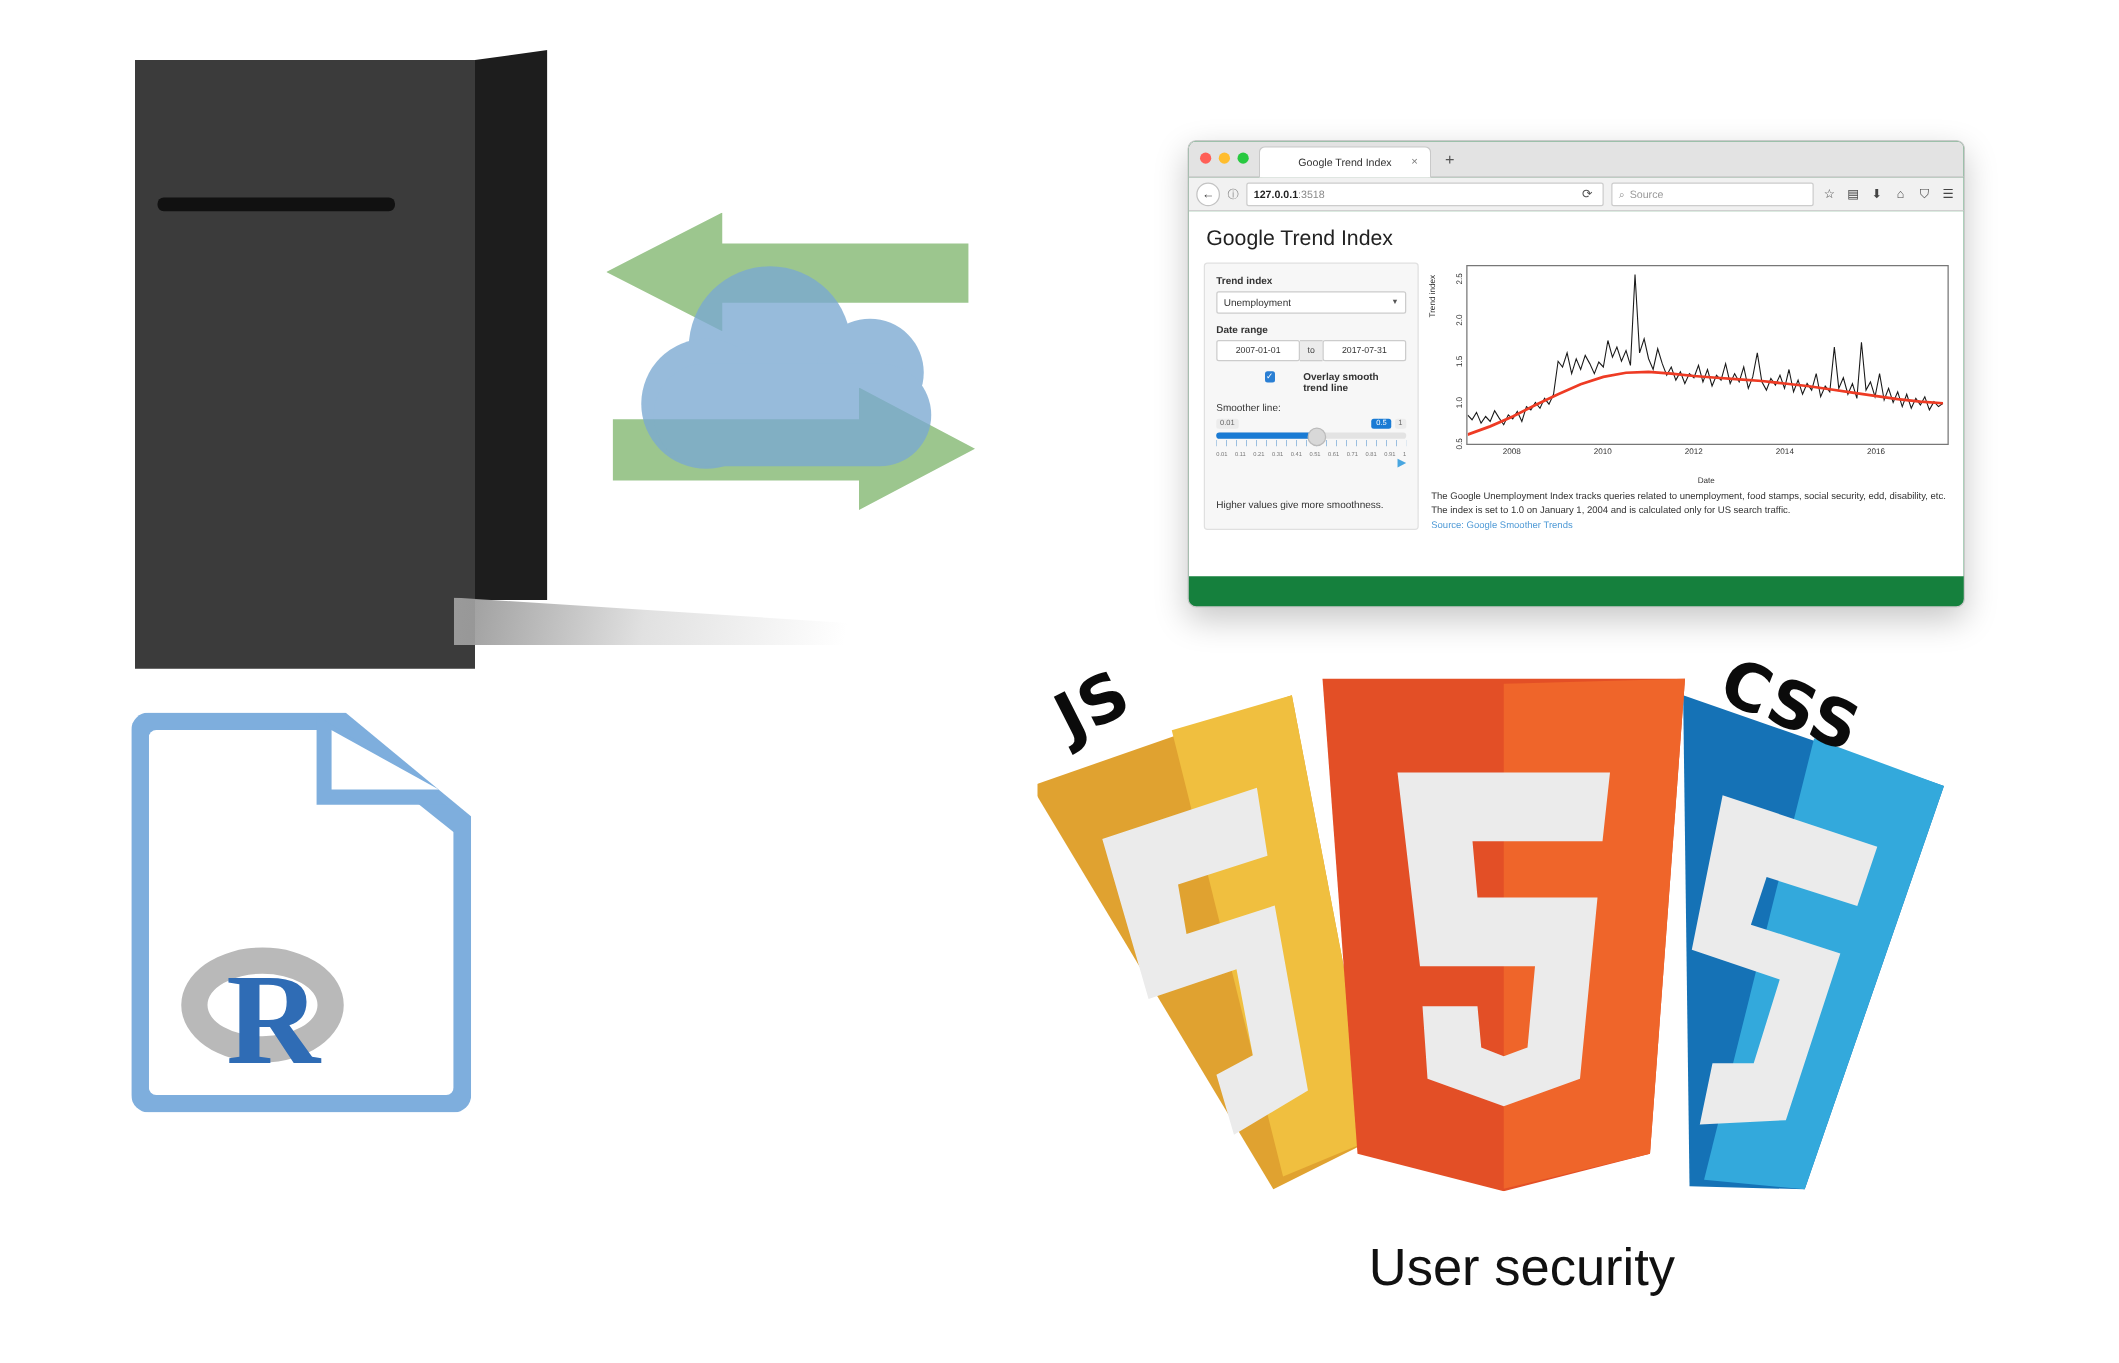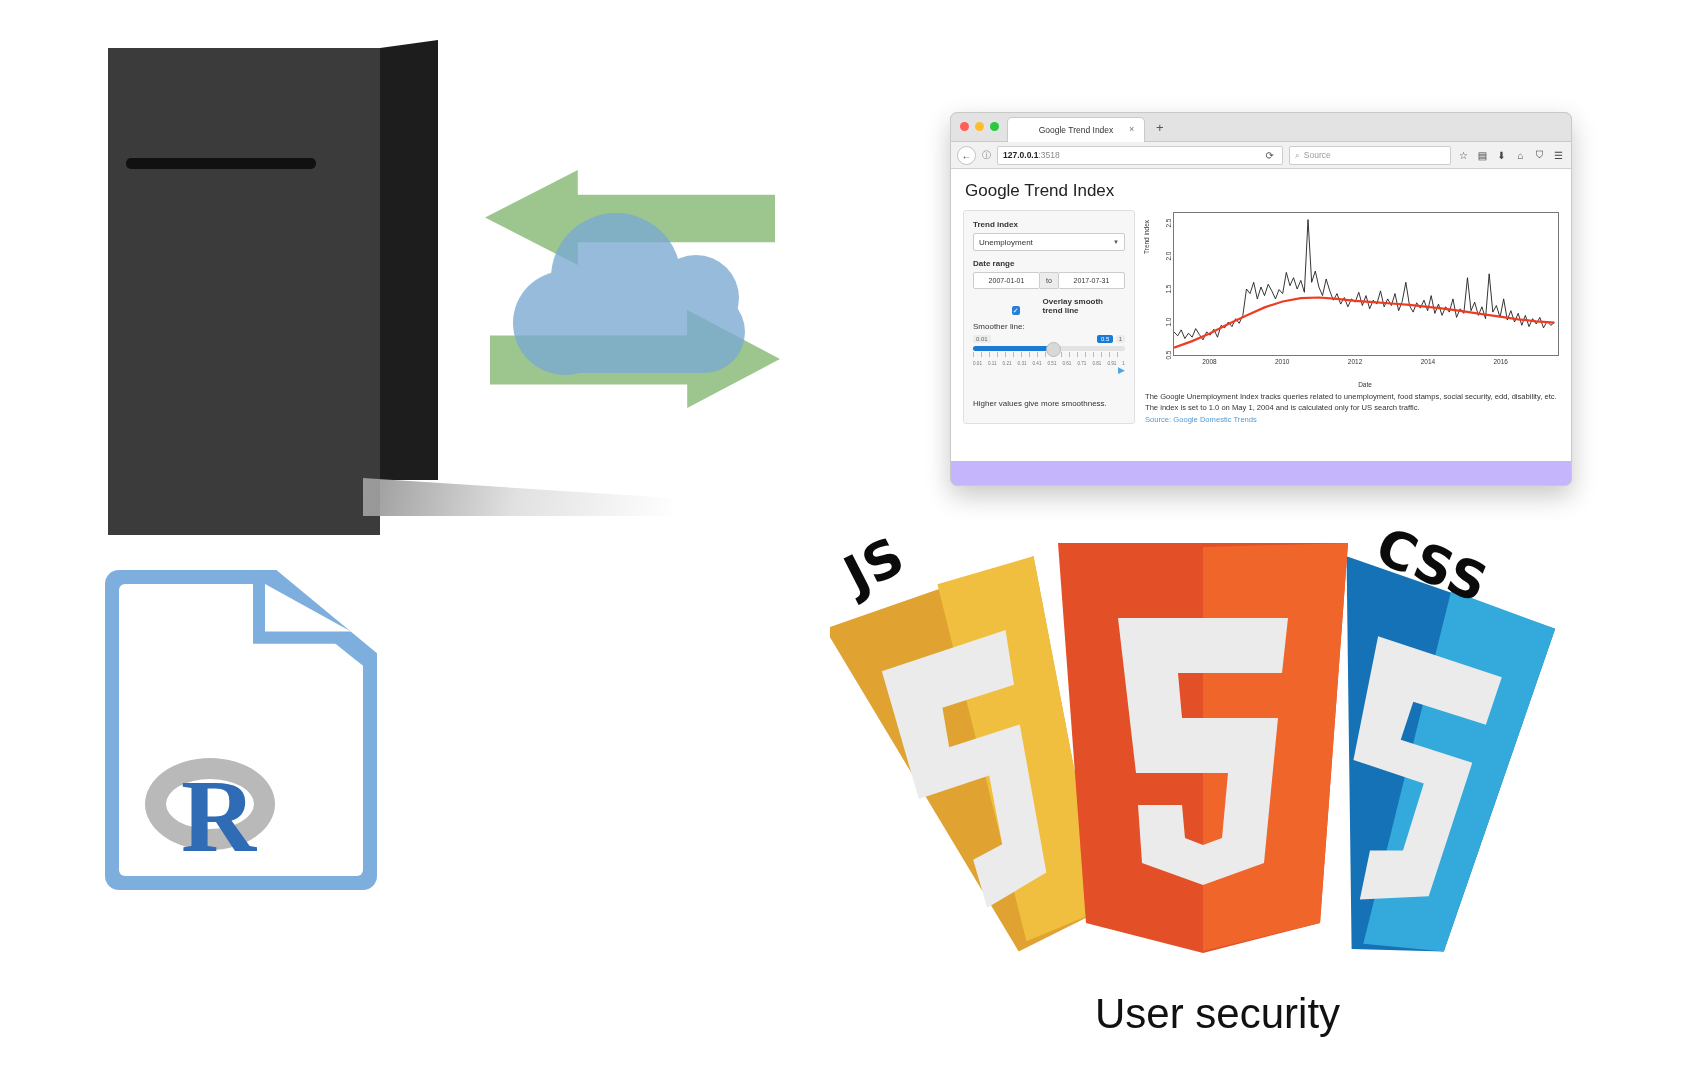--- a/index.html
+++ b/index.html
@@ -59,21 +59,21 @@
               background:#fff;clip-path:polygon(0 0,100% 70%,0 70%);}
   .rlogo{position:absolute;left:40px;top:188px;width:130px;height:118px;}
   .rlogo .ring{position:absolute;left:0;top:0;width:130px;height:92px;
                border-radius:50%;border:21px solid #b9b9b9;box-sizing:border-box;}
   .rlogo .rchar{position:absolute;left:36px;top:6px;font-size:104px;
                 font-weight:bold;color:#2f6cb5;line-height:1;
                 font-family:"Liberation Serif", serif;}
 
   
   #browser{position:absolute;left:950px;top:112px;width:620px;height:372px;
-           background:#c4b5fd;border:1px solid #c9c9c9;border-radius:7px;
+           background:#15803d;border:1px solid #c9c9c9;border-radius:7px;
            box-shadow:0 10px 26px rgba(0,0,0,.22);overflow:hidden;}
   .bw-tabbar{height:28px;background:#e3e3e3;position:relative;
              border-bottom:1px solid #c9c9c9;}
   .traffic{position:absolute;left:9px;top:9px;display:flex;gap:6px;}
   .traffic i{width:9px;height:9px;border-radius:50%;display:block;}
   .t-red{background:#ff5f57;}.t-yel{background:#ffbd2e;}.t-grn{background:#28c940;}
   .tab{position:absolute;left:56px;top:4px;width:136px;height:24px;background:#fff;
        border-radius:5px 5px 0 0;border:1px solid #c9c9c9;border-bottom:none;
        font-size:8.5px;color:#333;display:flex;align-items:center;
        justify-content:center;}
@@ -108,21 +108,21 @@
   .select{height:16px;background:#fff;border:1px solid #ccc;border-radius:2px;
           display:flex;align-items:center;justify-content:space-between;
           padding:0 5px;font-size:8px;color:#333;}
   .select .caret{font-size:6px;color:#555;}
   .daterow{display:flex;align-items:center;gap:0;}
   .dfield{flex:1;height:15px;background:#fff;border:1px solid #ccc;border-radius:2px;
           font-size:7px;color:#333;display:flex;align-items:center;
           justify-content:center;}
   .dto{width:18px;text-align:center;font-size:7px;color:#444;background:#ececec;
        height:15px;line-height:15px;border-top:1px solid #ccc;border-bottom:1px solid #ccc;}
-  .chkrow{display:flex;align-items:flex-end;gap:23px;margin:8px 0 7px 0;padding-left:39px;}
+  .chkrow{display:flex;align-items:flex-start;gap:23px;margin:8px 0 7px 0;padding-left:39px;}
   .chk{width:9px;height:9px;background:#2a7fd4;border-radius:2px;color:#fff;
        font-size:7px;line-height:9px;text-align:center;}
   .chklbl{font-size:8px;font-weight:bold;color:#333;}
   .slider-lbl{font-size:8px;color:#333;margin-bottom:4px;}
   .slider-ends{display:flex;justify-content:space-between;align-items:flex-start;
                font-size:6px;color:#666;margin-bottom:2px;}
   .pill{background:#ececec;border-radius:2px;padding:1px 3px;}
   .pill-val{background:#1a7bd4;color:#fff;border-radius:2px;padding:1px 4px;
             font-size:6px;position:relative;left:52px;}
   .track{position:relative;height:5px;background:#e3e3e3;border-radius:3px;margin:3px 0 0 0;}
@@ -307,22 +307,22 @@
             </div>
             <div class="x-ticks" id="xticks">
                 <span style="left: 9.43396%;">2008</span>
                 <span style="left: 28.3019%;">2010</span>
                 <span style="left: 47.1698%;">2012</span>
                 <span style="left: 66.0377%;">2014</span>
                 <span style="left: 84.9057%;">2016</span>
               </div>
           </div>
           <div class="x-axis-title">Date</div>
-          <div class="desc">The Google Unemployment Index tracks queries related to unemployment, food stamps, social security, edd, disability, etc. The index is set to 1.0 on May 1, 2004 and is calculated only for US search traffic.</div>
-          <span class="src-link">Source: Google Domestic Trends</span>
+          <div class="desc">The Google Unemployment Index tracks queries related to unemployment, food stamps, social security, edd, disability, etc. The index is set to 1.0 on January 1, 2004 and is calculated only for US search traffic.</div>
+          <span class="src-link">Source: Google Smoother Trends</span>
         </div>
 
       </div>
     </div>
   </div>
 
   <div id="logos">
 
     <svg class="logo" style="left:10px;top:60px;" width="300" height="400" viewBox="0 0 300 400">
       <g transform="rotate(-14 150 200)">

